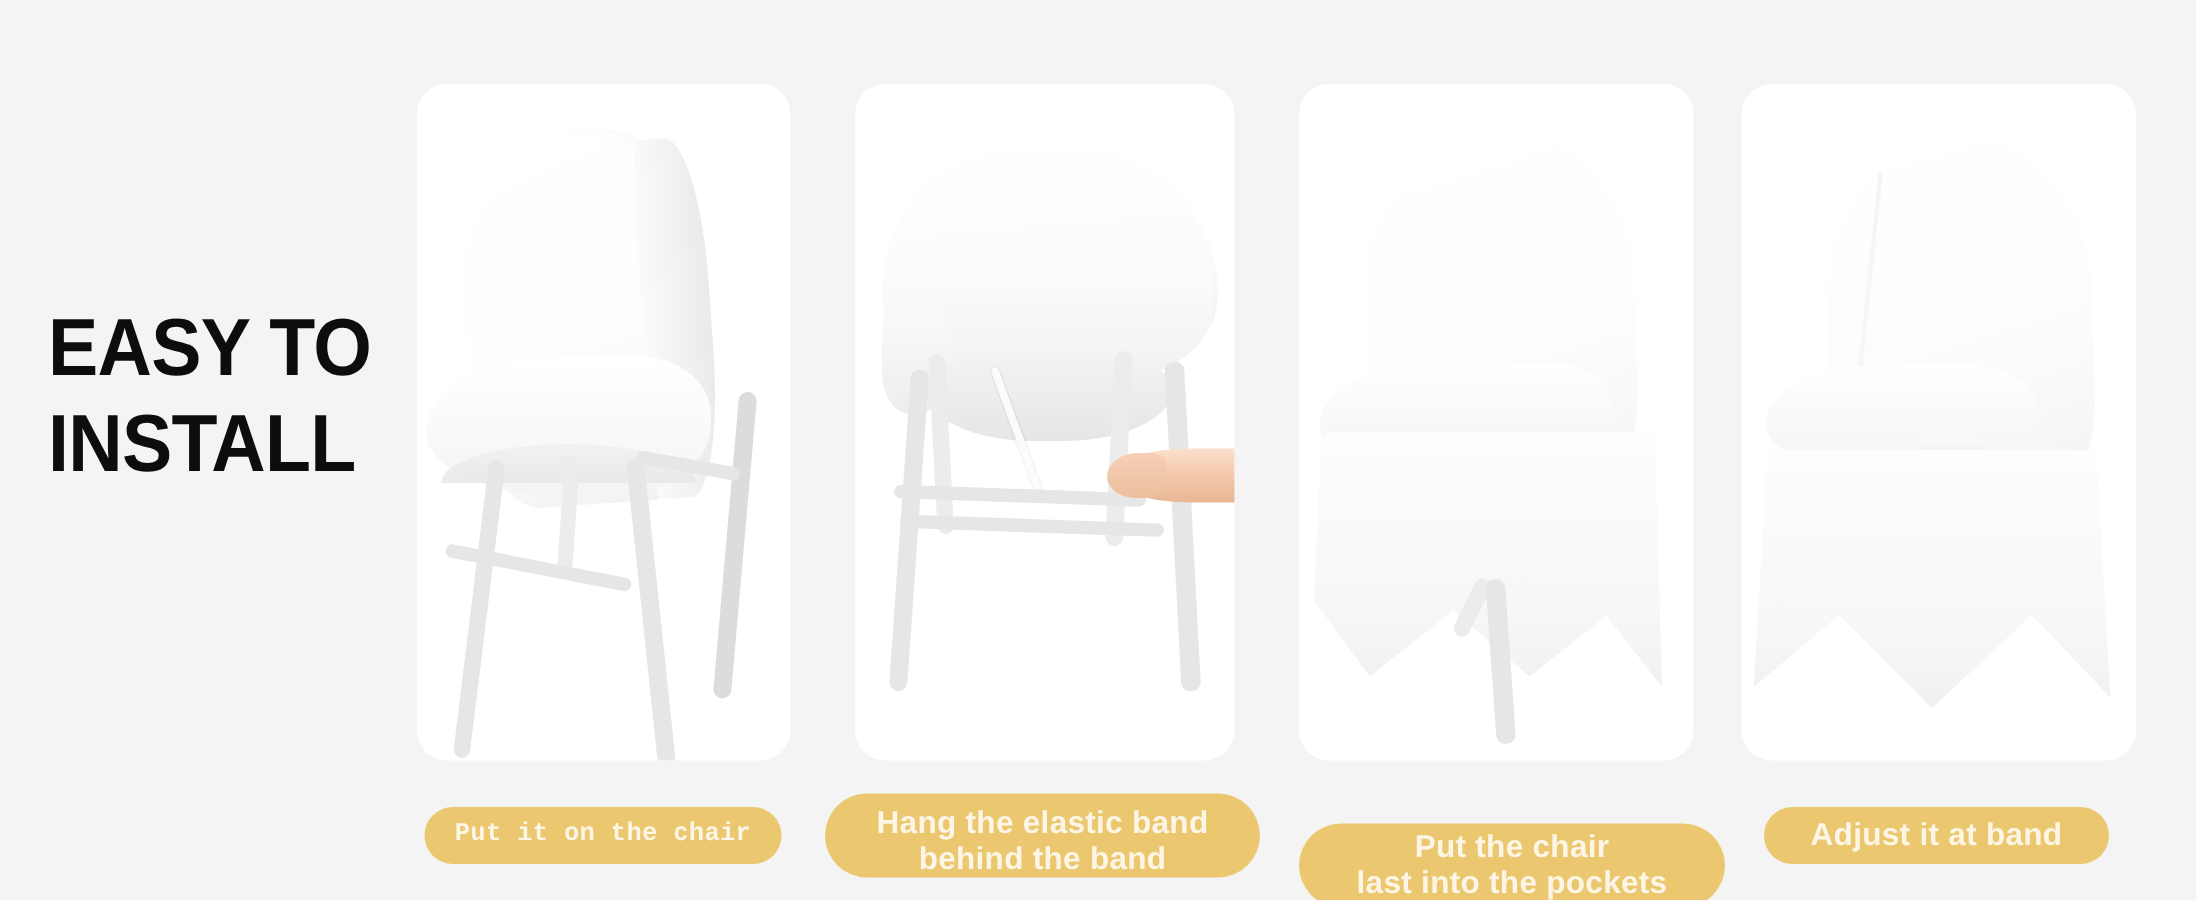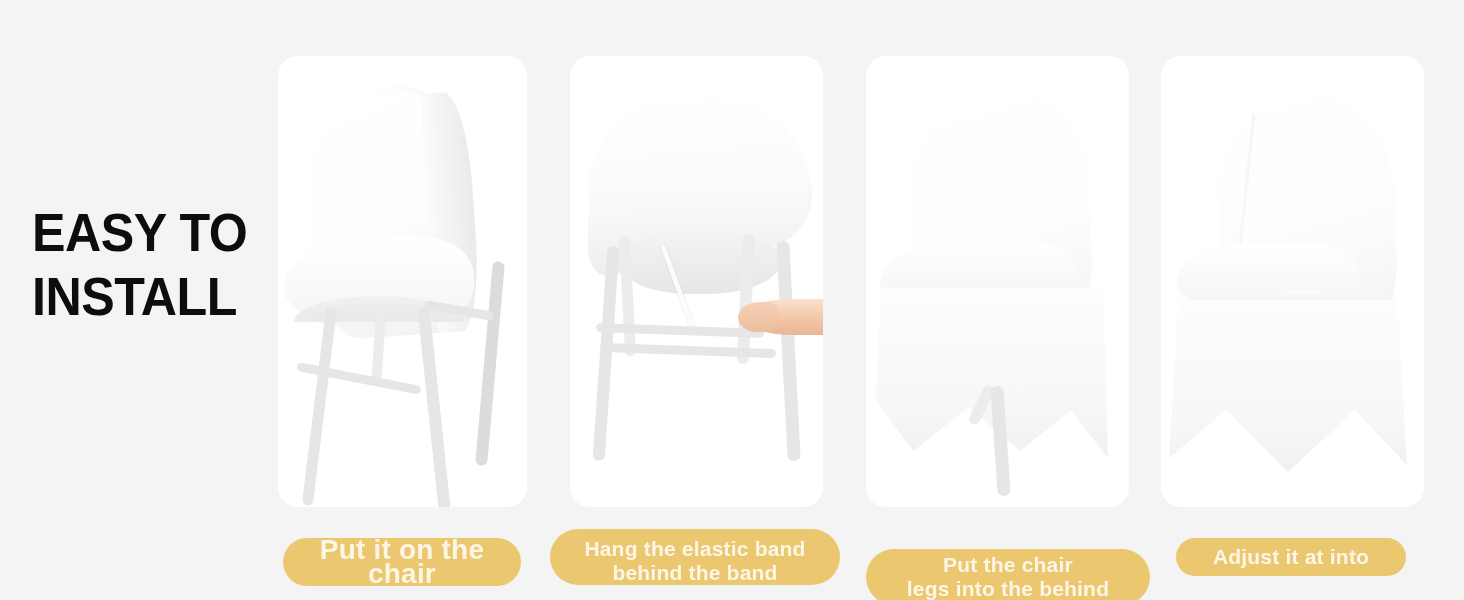--- a/index.html
+++ b/index.html
@@ -175,21 +175,21 @@
     border-radius:999px;
     color:#fdf6e6;
     font-family:"Liberation Sans",sans-serif;
     font-weight:bold;
     display:flex;align-items:center;justify-content:center;
     text-align:center;
     line-height:24px;
     letter-spacing:.2px;
     box-sizing:border-box;
   }
-  .badge.one{left:283px;top:538px;width:238px;height:48px;font-size:28px;}
+  .badge.one{left:283px;top:538px;width:238px;height:38px;font-size:17px;font-family:Liberation Mono, monospace;}
   .badge.two{left:550px;top:529px;width:290px;height:56px;font-size:21px;align-items:flex-end;}
   .badge.three{left:866px;top:529px;width:284px;height:56px;font-size:21px;margin-top:20px;}
   .badge.four{left:1176px;top:538px;width:230px;height:38px;font-size:21px;}
   .badge span{display:block;}
 </style>
 </head>
 <body>
 
 <div class="stage">
 
@@ -258,21 +258,21 @@
   <div class="badge two">
     <div>
       <span>Hang the elastic band</span>
       <span>behind the band</span>
     </div>
   </div>
 
   <div class="badge three">
     <div>
       <span>Put the chair</span>
-      <span>legs into the behind</span>
+      <span>last into the pockets</span>
     </div>
   </div>
 
   <div class="badge four">
-    <span>Adjust it at into</span>
+    <span>Adjust it at band</span>
   </div>
 
 </div>
 
 </body></html>

